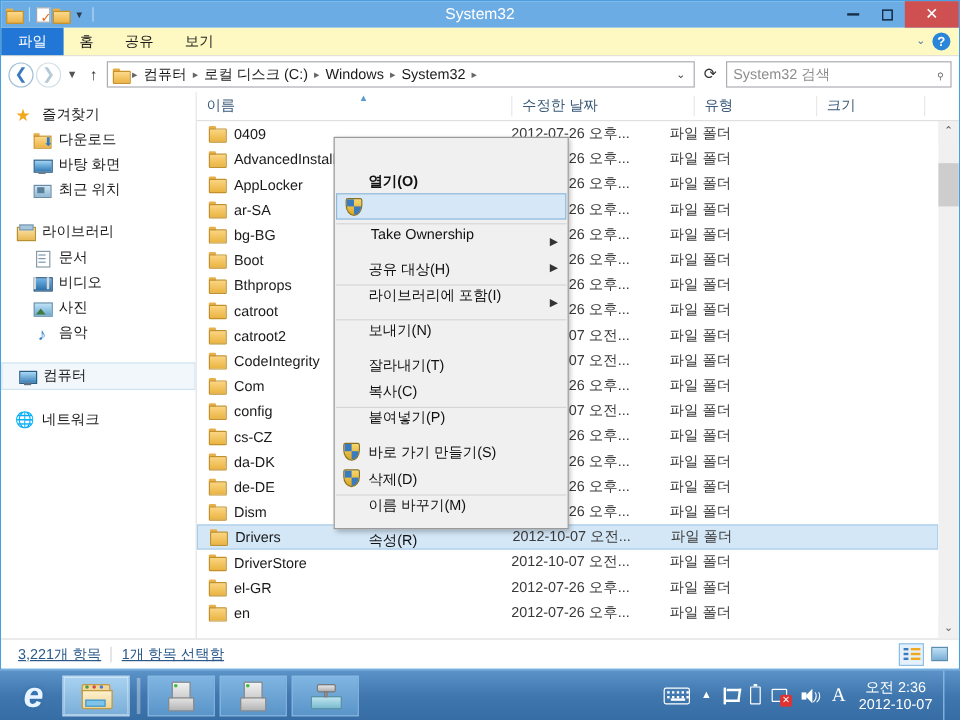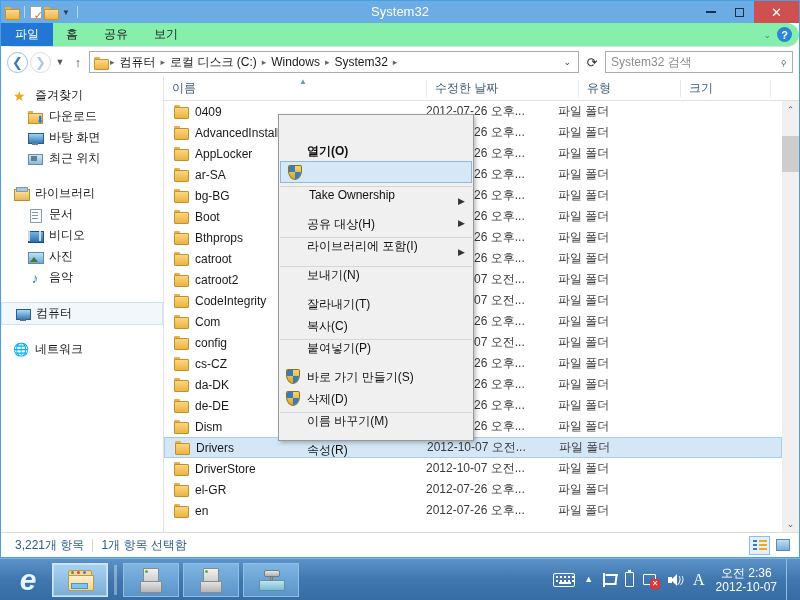--- a/index.html
+++ b/index.html
@@ -58,22 +58,22 @@
     content: ""; position: absolute; left: 0; bottom: 0; width: 7px; height: 7px;
     border: 1px solid #17304a; background: #6cace4;
   }
   .restore-glyph:after {
     content: ""; position: absolute; right: 0; top: 0; width: 7px; height: 7px;
     border: 1px solid #17304a;
   }
 
   
   .ribbon {
-    height: 24px; background: #86efac; border-bottom: 1px solid #dcdcdc;
-    display: flex; align-items: stretch; flex: 0 0 24px; border-radius: 12px;
+    height: 24px; background: #fef9c3; border-bottom: 1px solid #dcdcdc;
+    display: flex; align-items: stretch; flex: 0 0 24px;
   }
   .tab {
     padding: 0 13px; display: flex; align-items: center; font-size: 12px;
     color: #1a1a1a;
   }
   .tab.file { background: #2277d6; color: #fff; font-weight: normal; padding: 0 14px; }
   .ribbon-right { margin-left: auto; display: flex; align-items: center; gap: 6px; padding-right: 7px; }
   .chev-down { font-size: 9px; color: #4a7aa8; }
   .help-ico {
     width: 15px; height: 15px; border-radius: 50%; background: #2a86d8; color: #fff;
@@ -215,21 +215,21 @@
   .vscroll { width: 17px; background: #f0f0f0; display: flex; flex-direction: column; flex: 0 0 17px; }
   .sb-arrow { height: 17px; display: flex; align-items: center; justify-content: center; color: #606060; font-size: 9px; background: #f0f0f0; }
   .sb-track { flex: 1; position: relative; }
   .sb-thumb { position: absolute; top: 18px; left: 0; width: 17px; height: 36px; background: #cdcdcd; }
 
   
   .statusbar {
     height: 25px; border-top: 1px solid #dcdcdc; display: flex; align-items: center;
     padding: 0 6px; gap: 0; flex: 0 0 25px; background: #fff;
   }
-  .st-text { font-size: 12px; color: #2a5a8a; padding: 0 8px; }
+  .st-text { font-size: 12px; color: #2a5a8a; padding: 0 8px; text-decoration: underline; }
   .st-sep { width: 1px; height: 13px; background: #d4d4d4; }
   .viewbtns { margin-left: auto; display: flex; gap: 2px; }
   .vbtn { width: 21px; height: 19px; display: flex; align-items: center; justify-content: center; }
   .vbtn.active { border: 1px solid #8cc0ea; background: #e4f0fb; }
   .det-ico { width: 14px; height: 12px; position: relative; }
   .det-ico:before {
     content:""; position:absolute; left:0; top:1px; width:4px; height:2px; background:#3a7bbf;
     box-shadow: 0 4px 0 #3a7bbf, 0 8px 0 #3a7bbf;
   }
   .det-ico:after {

